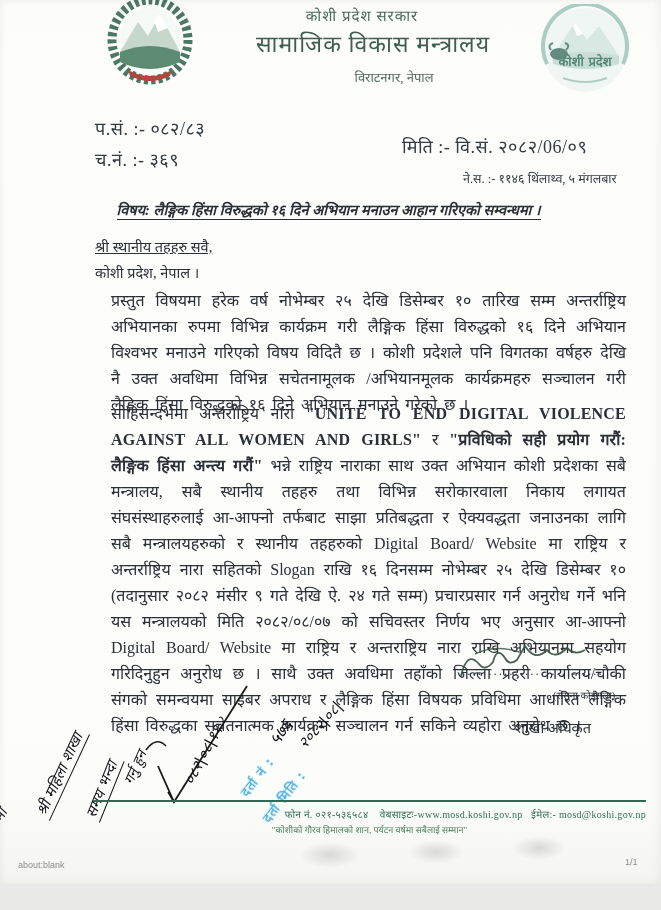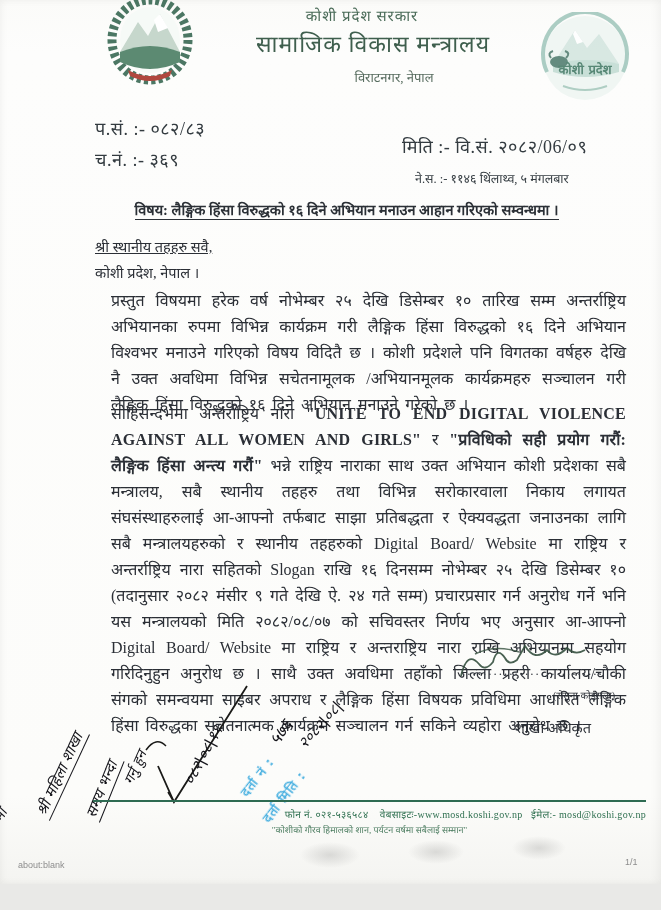--- a/index.html
+++ b/index.html
@@ -6,21 +6,21 @@
   .stage{position:relative;width:661px;height:910px;overflow:hidden;
          font-family:"Liberation Serif",serif;background:#e9e9e7;}
   .page{position:absolute;left:0;top:0;width:661px;height:884px;
         background:linear-gradient(180deg,#fbfbf9 0%,#fdfdfc 6%,#fcfcfa 90%,#f4f4f1 100%);
         box-shadow:inset -4px 0 8px rgba(0,0,0,0.04), inset 3px 0 6px rgba(0,0,0,0.03);}
   .abs{position:absolute;}
   .hdr-gov{font-size:15px;color:#4a6b58;letter-spacing:1px;text-align:center;}
   .hdr-min{font-size:23px;color:#3f5f4e;letter-spacing:1px;text-align:center;font-weight:500;}
   .hdr-loc{font-size:13px;color:#566b5e;text-align:center;}
   .ref{font-size:18px;color:#333b40;letter-spacing:.5px;}
-  .ref-small{font-size:12.5px;color:#333b40;}
+  .ref-small{font-size:12.5px;color:#333b40;margin-left:48px;}
   .subject{font-size:14.5px;font-weight:600;color:#2b3036;text-align:center;}
   .subject span{border-bottom:1px solid #2b3036;padding-bottom:1px;}
   .body-text{font-size:16px;line-height:26px;color:#2b2f36;text-align:justify;
              word-spacing:3px;margin-left:14px;}
   .body-text strong{font-weight:700;letter-spacing:.2px;}
   .addr{font-size:14.5px;color:#2b2f36;}
   .dots{font-size:13px;color:#3a3f45;letter-spacing:2px;}
   .sig-name{font-size:10px;color:#2b2f36;text-align:right;}
   .sig-title{font-size:14.5px;color:#2b2f36;text-align:center;}
   .foot-line{height:2px;background:#2e6b52;}
@@ -54,40 +54,40 @@
           <path d="M24 78 Q46 90 68 78 L66 84 Q46 94 26 84 Z" fill="#b0483f"></path>
           <path d="M40 6 L46 0 L52 6" stroke="#2d5f49" stroke-width="3"></path>
         </g>
       </svg>
     </div>
 
     <div class="abs hdr-min" style="left:253px;top:27px;width:240px;">सामाजिक विकास मन्त्रालय</div>
     <div class="abs hdr-gov" style="left:262px;top:5px;width:200px;">कोशी प्रदेश सरकार</div>
     <div class="abs hdr-loc" style="left:334px;top:68px;width:120px;text-align:center;">विराटनगर, नेपाल</div>
 
-    <div class="abs" style="left:533px;top:12px;width:104px;height:100px;opacity:.8;">
+    <div class="abs" style="left:533px;top:4px;width:104px;height:100px;opacity:.8;">
       <svg width="104" height="100" viewBox="0 0 104 100">
         <circle cx="52" cy="46" r="42" fill="#eef5f2"></circle>
         <path d="M14 60 A42 42 0 1 1 90 60" fill="none" stroke="#7fb3a5" stroke-width="4" opacity=".8"></path>
         <path d="M20 52 L42 18 L54 36 L66 22 L86 52 Z" fill="#cfe3dc"></path>
         <path d="M40 22 L42 18 L50 30 L44 32 Z" fill="#ffffff"></path>
         <path d="M20 52 Q52 44 86 52 L86 60 Q52 70 20 60 Z" fill="#bcd8cf"></path>
         <ellipse cx="26" cy="50" rx="9" ry="6" fill="#3f6f60"></ellipse>
         <path d="M18 46 q-4 -5 2 -7 M33 46 q5 -5 -1 -7" stroke="#3f6f60" stroke-width="2" fill="none"></path>
         <text x="52" y="62" font-size="13" font-weight="bold" fill="#2f6b55" text-anchor="middle">कोशी प्रदेश</text>
         <path d="M30 74 Q52 82 74 74" stroke="#9cc3b6" stroke-width="2" fill="none"></path>
       </svg>
     </div>
 
     <div class="abs ref" style="left:95px;top:116px;">प.सं. :- ०८२/८३</div>
     <div class="abs ref" style="left:95px;top:147px;">च.नं. :- ३६९</div>
     <div class="abs ref" style="left:402px;top:134px;">मिति :- वि.सं. २०८२/06/०९</div>
     <div class="abs ref-small" style="left:415px;top:170px;">ने.स. :- ११४६ थिंलाथ्व, ५ मंगलबार</div>
 
-    <div class="abs subject" style="left:66px;top:199px;width:561px;">
+    <div class="abs subject" style="left:48px;top:199px;width:561px;font-style:italic;">
       <span>विषय: लैङ्गिक हिंसा विरुद्धको १६ दिने अभियान मनाउन आहान गरिएको सम्वन्धमा ।</span>
     </div>
 
     <div class="abs addr" style="left:95px;top:236px;text-decoration:underline;">श्री स्थानीय तहहरु सवै,</div>
     <div class="abs addr" style="left:95px;top:262px;">कोशी प्रदेश, नेपाल ।</div>
 
     <div class="abs body-text" style="left:97px;top:288px;width:515px;">प्रस्तुत विषयमा हरेक वर्ष नोभेम्बर २५ देखि डिसेम्बर १० तारिख सम्म अन्तर्राष्ट्रिय अभियानका रुपमा विभिन्न कार्यक्रम गरी लैङ्गिक हिंसा विरुद्धको १६ दिने अभियान विश्वभर मनाउने गरिएको विषय विदितै छ । कोशी प्रदेशले पनि विगतका वर्षहरु देखि नै उक्त अवधिमा विभिन्न सचेतनामूलक /अभियानमूलक कार्यक्रमहरु सञ्चालन गरी लैङ्गिक हिंसा विरुद्धको १६ दिने अभियान मनाउने गरेको छ ।</div>
 
     <div class="abs body-text" style="left:97px;top:401px;width:515px;"><span>सोहिसन्दर्भमा अन्तर्राष्ट्रिय नारा </span><strong>"UNITE TO END DIGITAL VIOLENCE AGAINST ALL WOMEN AND GIRLS"</strong><span> र </span><strong>"प्रविधिको सही प्रयोग गरौं: लैङ्गिक हिंसा अन्त्य गरौं"</strong><span> भन्ने राष्ट्रिय नाराका साथ उक्त अभियान कोशी प्रदेशका सबै मन्त्रालय, सबै स्थानीय तहहरु तथा विभिन्न सरोकारवाला निकाय लगायत संघसंस्थाहरुलाई आ-आफ्नो तर्फबाट साझा प्रतिबद्धता र ऐक्यवद्धता जनाउनका लागि  सबै मन्त्रालयहरुको र स्थानीय तहहरुको Digital Board/ Website मा राष्ट्रिय र अन्तर्राष्ट्रिय नारा सहितको Slogan राखि १६ दिनसम्म नोभेम्बर २५ देखि डिसेम्बर १० (तदानुसार २०८२ मंसीर ९ गते देखि ऐ. २४ गते सम्म) प्रचारप्रसार गर्न अनुरोध गर्ने भनि यस मन्त्रालयको मिति २०८२/०८/०७ को सचिवस्तर निर्णय भए अनुसार आ-आफ्नो Digital Board/ Website मा राष्ट्रिय र अन्तराष्ट्रिय नारा राखि अभियानमा सहयोग गरिदिनुहुन अनुरोध छ । साथै उक्त अवधिमा तहाँको जिल्ला प्रहरी कार्यालय/चौकी संगको समन्वयमा साइबर अपराध र लैङ्गिक हिंसा विषयक प्रविधिमा आधारित लैङ्गिक हिंसा विरुद्धका सचेतनात्मक कार्यक्रम सञ्चालन गर्न सकिने व्यहोरा अनुरोध छ ।</span></div>
 

